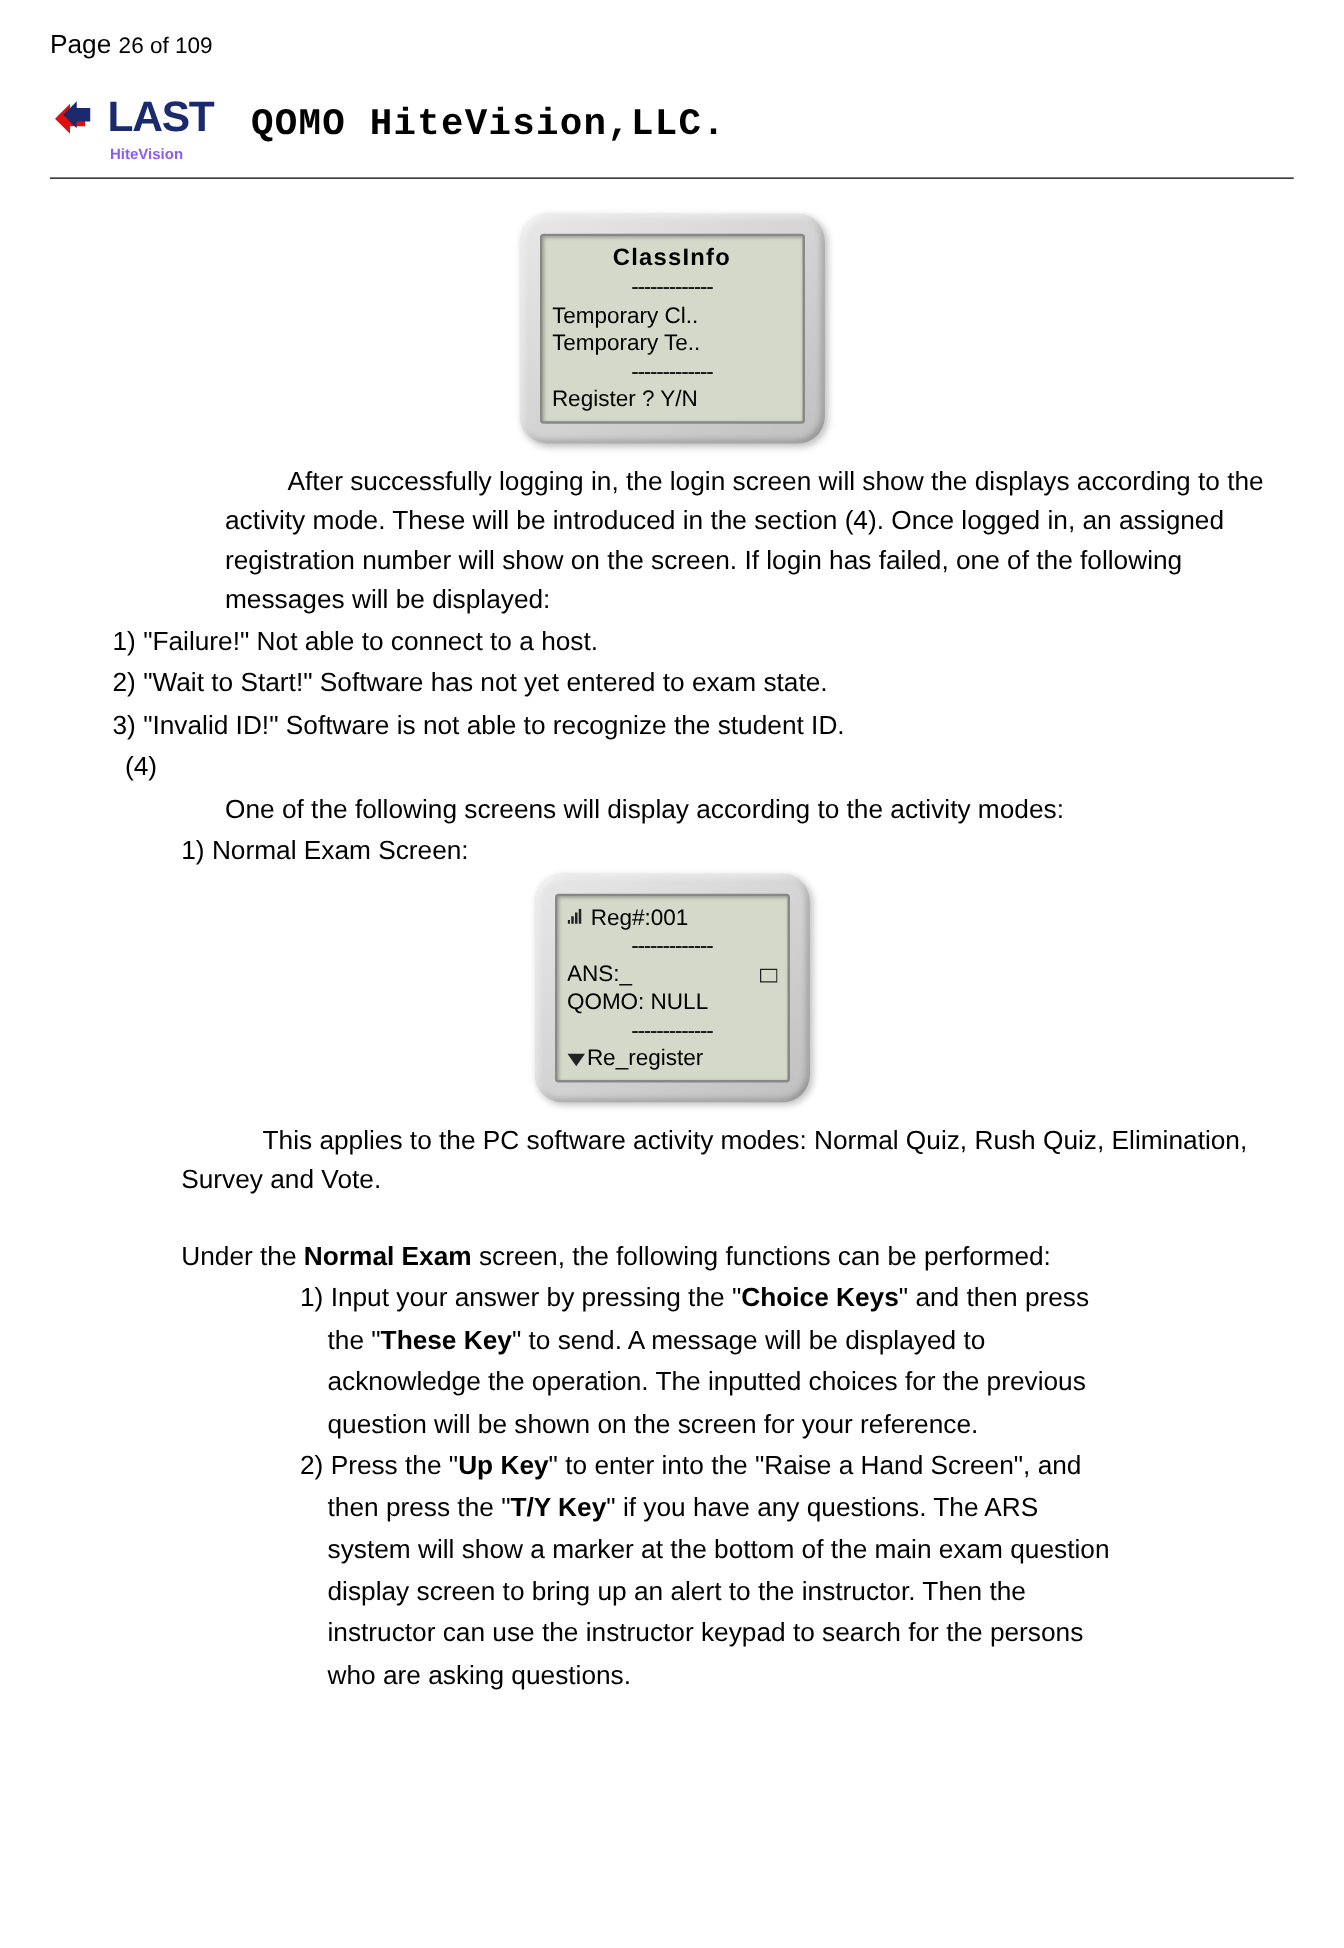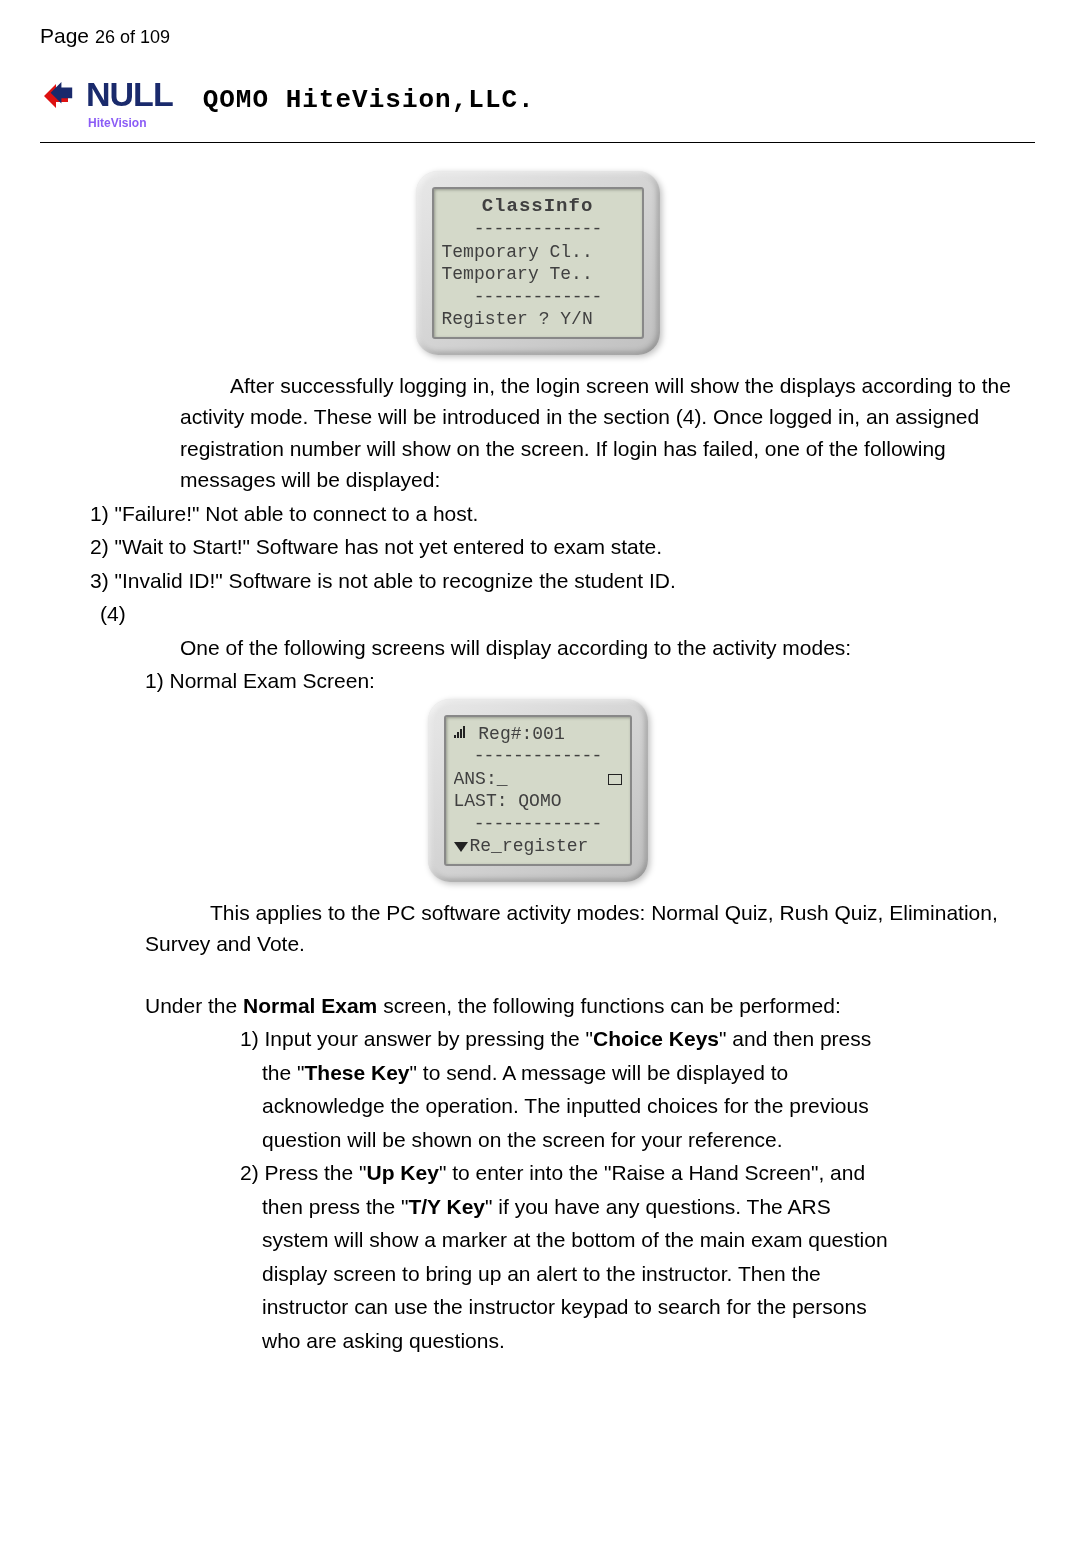--- a/index.html
+++ b/index.html
@@ -70,21 +70,21 @@
     .logo-sub {
       font-size: 12px;
       font-weight: bold;
       color: #8b5cf6;
       margin-top: -6px;
       margin-left: 2px;
     }
     .company-title {
       font-family: "Courier New", monospace;
       font-weight: bold;
-      font-size: 26px;
+      font-size: 30px;
       letter-spacing: 1px;
     }
     hr.title-line {
       border: none;
       border-top: 1.5px solid #000;
       margin-top: 4px;
       margin-bottom: 28px;
     }
     .device-screen {
       width: 244px;
@@ -92,23 +92,23 @@
       background: linear-gradient(145deg, #e8e8e8, #c0c0c0);
       border-radius: 22px;
       padding: 16px;
       box-shadow: inset 2px 2px 5px rgba(255,255,255,0.7), inset -2px -2px 6px rgba(0,0,0,0.3), 2px 2px 6px rgba(0,0,0,0.25);
     }
     .device-lcd {
       background: #d4d9c9;
       border: 2px solid #888;
       border-radius: 3px;
       padding: 6px 8px;
-      font-family: Liberation Mono, monospace;
+      font-family: Liberation Sans, sans-serif;
       font-size: 18px;
-      color: #404040;
+      color: #000000;
       line-height: 1.25;
       box-shadow: inset 1px 1px 3px rgba(0,0,0,0.3);
       text-align: center;
     }
     .lcd-line {
       white-space: nowrap;
       overflow: hidden;
     }
     .lcd-title {
       font-weight: bold;
@@ -213,21 +213,21 @@
 
 <div class="logo-row">
   <div class="logo-box">
     <span class="logo-arrows">
       <svg width="40" height="40" viewBox="0 0 40 40">
         <path d="M4 20 L16 8 L16 14 L28 14 L28 26 L16 26 L16 32 Z" fill="#d11"></path>
         <path d="M14 12 L26 0 L26 6 L38 6 L38 18 L26 18 L26 24 Z" fill="#1a2a6c" transform="translate(-2,6) scale(0.9)"></path>
       </svg>
     </span>
     <div>
-      <div class="logo-text">NULL</div>
+      <div class="logo-text">LAST</div>
       <div class="logo-sub">HiteVision</div>
     </div>
   </div>
   <div class="company-title">QOMO HiteVision,LLC.</div>
 </div>
 <hr class="title-line">
 
 <div class="device-screen">
   <div class="device-lcd">
     <div class="lcd-line lcd-title">ClassInfo</div>
@@ -261,21 +261,21 @@
           <rect x="9" y="0" width="2" height="12" fill="#222"></rect>
         </svg>
       </span>
       <span>Reg#:001</span>
     </div>
     <div class="lcd-line lcd-dashes">-------------</div>
     <div class="lcd-line lcd-left">
       <span>ANS:_</span>
       <span style="float:right;"><span class="lcd-batt"></span></span>
     </div>
-    <div class="lcd-line lcd-left">LAST: QOMO</div>
+    <div class="lcd-line lcd-left">QOMO: NULL</div>
     <div class="lcd-line lcd-dashes">-------------</div>
     <div class="lcd-line lcd-left">
       <span class="lcd-down"></span><span>Re_register</span>
     </div>
   </div>
 </div>
 
 <div class="mode-block para mode-first">This applies to the PC software activity modes: Normal Quiz, Rush Quiz, Elimination, Survey and Vote.</div>
 
 <div class="spacer"></div>

